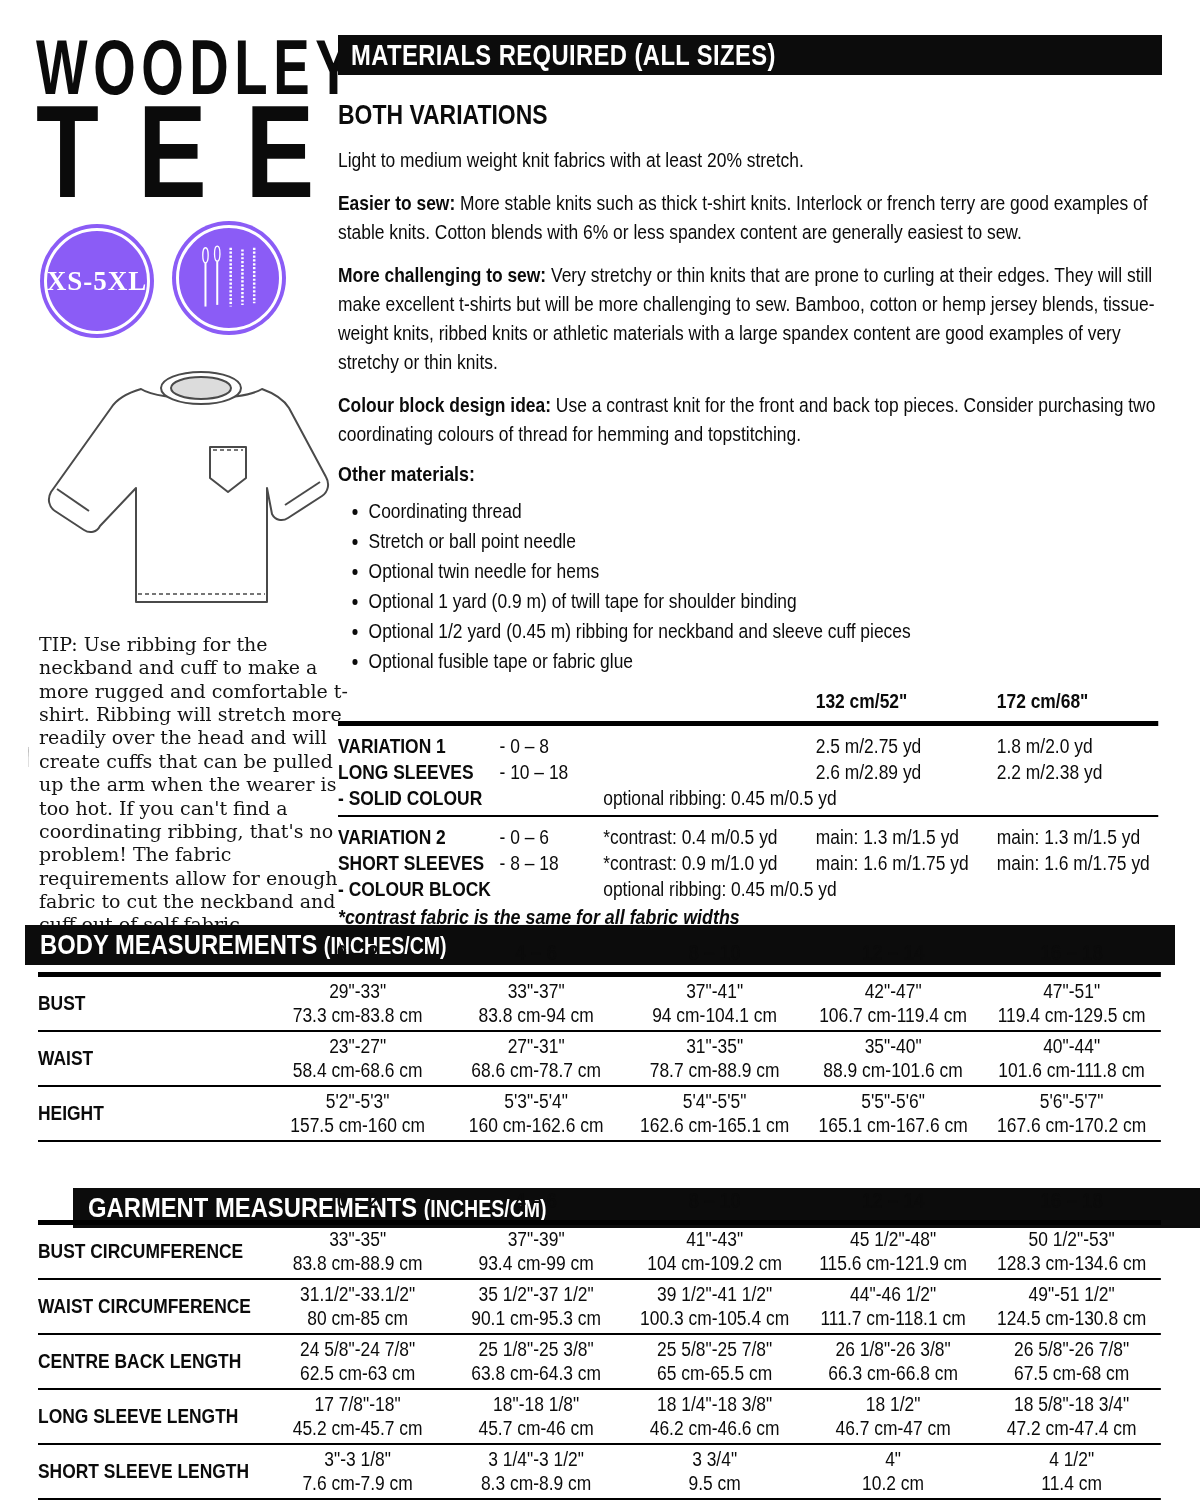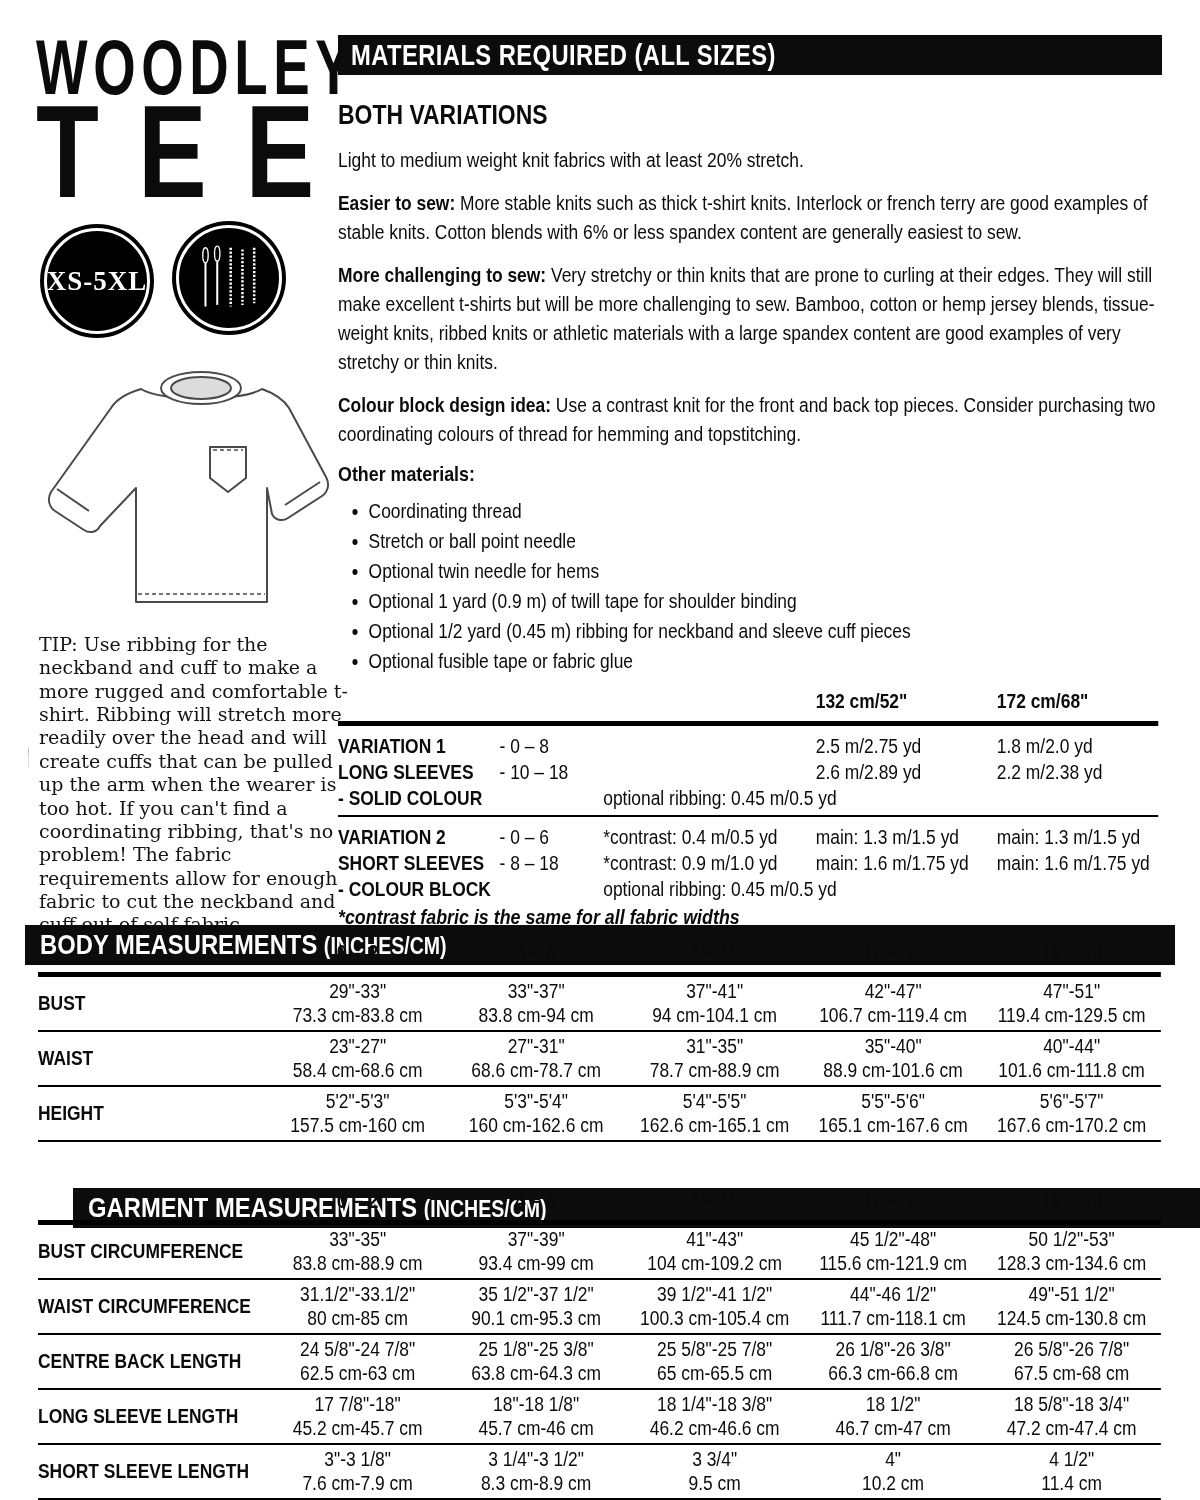--- a/index.html
+++ b/index.html
@@ -6,21 +6,21 @@
   .page{position:relative;width:1200px;height:1500px;background:#fff;color:#0b0b0b;
         font-family:"Liberation Sans",sans-serif;overflow:hidden;padding-left:40px;}
 
   
   .logo-l1{position:absolute;left:36px;top:28px;font-size:78px;font-weight:bold;line-height:1;
            letter-spacing:8px;white-space:nowrap;transform:scaleX(.70);transform-origin:left top;}
   .logo-l2{position:absolute;left:36px;top:86px;font-size:132px;font-weight:bold;line-height:1;
            letter-spacing:50px;white-space:nowrap;transform:scaleX(.78);transform-origin:left top;}
 
   
-  .badge{position:absolute;width:114px;height:114px;border-radius:50%;background:#000000;text-align:center;}
+  .badge{position:absolute;width:114px;height:114px;border-radius:50%;background:#8b5cf6;text-align:center;}
   .badge::after{content:"";position:absolute;inset:4px;border:3px solid #fff;border-radius:50%;}
   .badge-size{left:40px;top:224px;display:flex;align-items:center;justify-content:center;}
   .badge-size span{color:#fff;font-family:"Liberation Serif",serif;font-weight:bold;
                    font-size:27px;letter-spacing:1px;z-index:1;}
   .badge-needles{left:172px;top:221px;display:flex;align-items:center;justify-content:center;}
   .badge-needles svg{z-index:1;}
 
   
   .tshirt{position:absolute;left:26px;top:352px;margin:0;}
 

